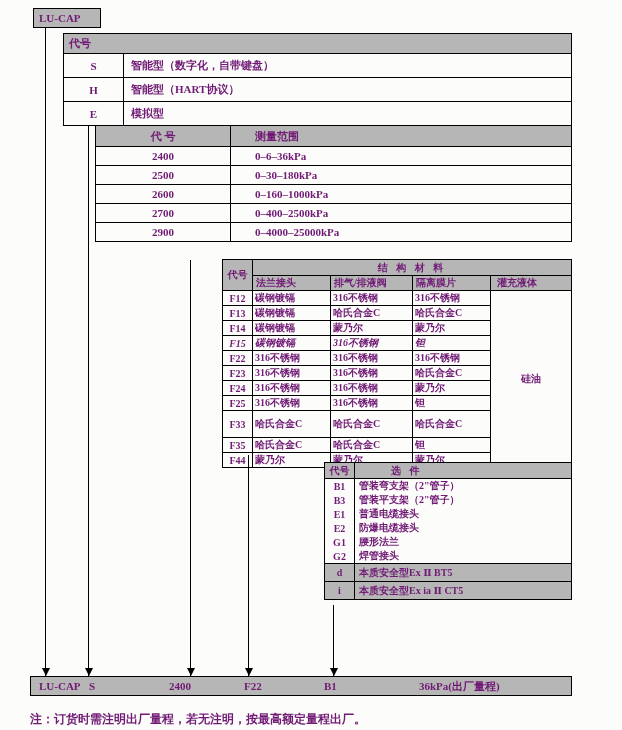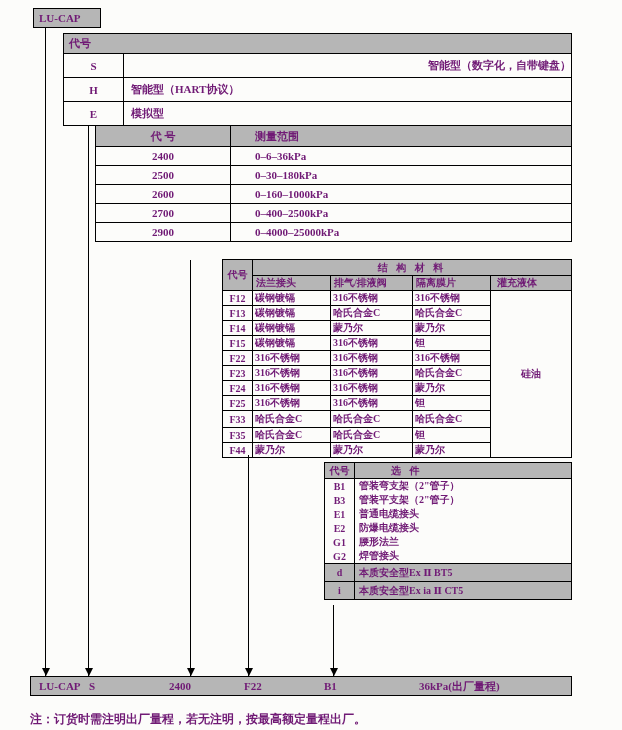--- a/index.html
+++ b/index.html
@@ -49,21 +49,21 @@
     <colgroup>
         <col style="width:60px;">
         <col>
       </colgroup>
     <tbody>
       <tr style="height:20px;">
         <td colspan="2" class="gray" style="padding-left:5px;">代号</td>
       </tr>
       <tr style="height:24px;">
         <td class="ctr">S</td>
-        <td style="padding-left:7px;text-align:right;">智能型（数字化，自带键盘）</td>
+        <td style="padding-left:7px;">智能型（数字化，自带键盘）</td>
       </tr>
       <tr style="height:24px;">
         <td class="ctr">H</td>
         <td style="padding-left:7px;margin-left:21px;">智能型（HART协议）</td>
       </tr>
       <tr style="height:24px;">
         <td class="ctr">E</td>
         <td style="padding-left:7px;">模拟型</td>
       </tr>
     </tbody>
@@ -133,21 +133,21 @@
         <td style="padding-left:2px;">碳钢镀镉</td>
         <td style="padding-left:2px;">哈氏合金C</td>
         <td style="padding-left:2px;">哈氏合金C</td>
       </tr>
       <tr style="height:15px;">
         <td class="ctr">F14</td>
         <td style="padding-left:2px;">碳钢镀镉</td>
         <td style="padding-left:2px;">蒙乃尔</td>
         <td style="padding-left:2px;">蒙乃尔</td>
       </tr>
-      <tr style="height:15px;">
+      <tr style="height:15px;font-style:italic;">
         <td class="ctr">F15</td>
         <td style="padding-left:2px;">碳钢镀镉</td>
         <td style="padding-left:2px;">316不锈钢</td>
         <td style="padding-left:2px;">钽</td>
       </tr>
       <tr style="height:15px;">
         <td class="ctr">F22</td>
         <td style="padding-left:2px;">316不锈钢</td>
         <td style="padding-left:2px;">316不锈钢</td>
         <td style="padding-left:2px;">316不锈钢</td>
@@ -163,21 +163,21 @@
         <td style="padding-left:2px;">316不锈钢</td>
         <td style="padding-left:2px;">316不锈钢</td>
         <td style="padding-left:2px;">蒙乃尔</td>
       </tr>
       <tr style="height:15px;">
         <td class="ctr">F25</td>
         <td style="padding-left:2px;">316不锈钢</td>
         <td style="padding-left:2px;">316不锈钢</td>
         <td style="padding-left:2px;">钽</td>
       </tr>
-      <tr style="height:17px;">
+      <tr style="height:27px;">
         <td class="ctr">F33</td>
         <td style="padding-left:2px;">哈氏合金C</td>
         <td style="padding-left:2px;">哈氏合金C</td>
         <td style="padding-left:2px;">哈氏合金C</td>
       </tr>
       <tr style="height:15px;">
         <td class="ctr">F35</td>
         <td style="padding-left:2px;">哈氏合金C</td>
         <td style="padding-left:2px;">哈氏合金C</td>
         <td style="padding-left:2px;">钽</td>

